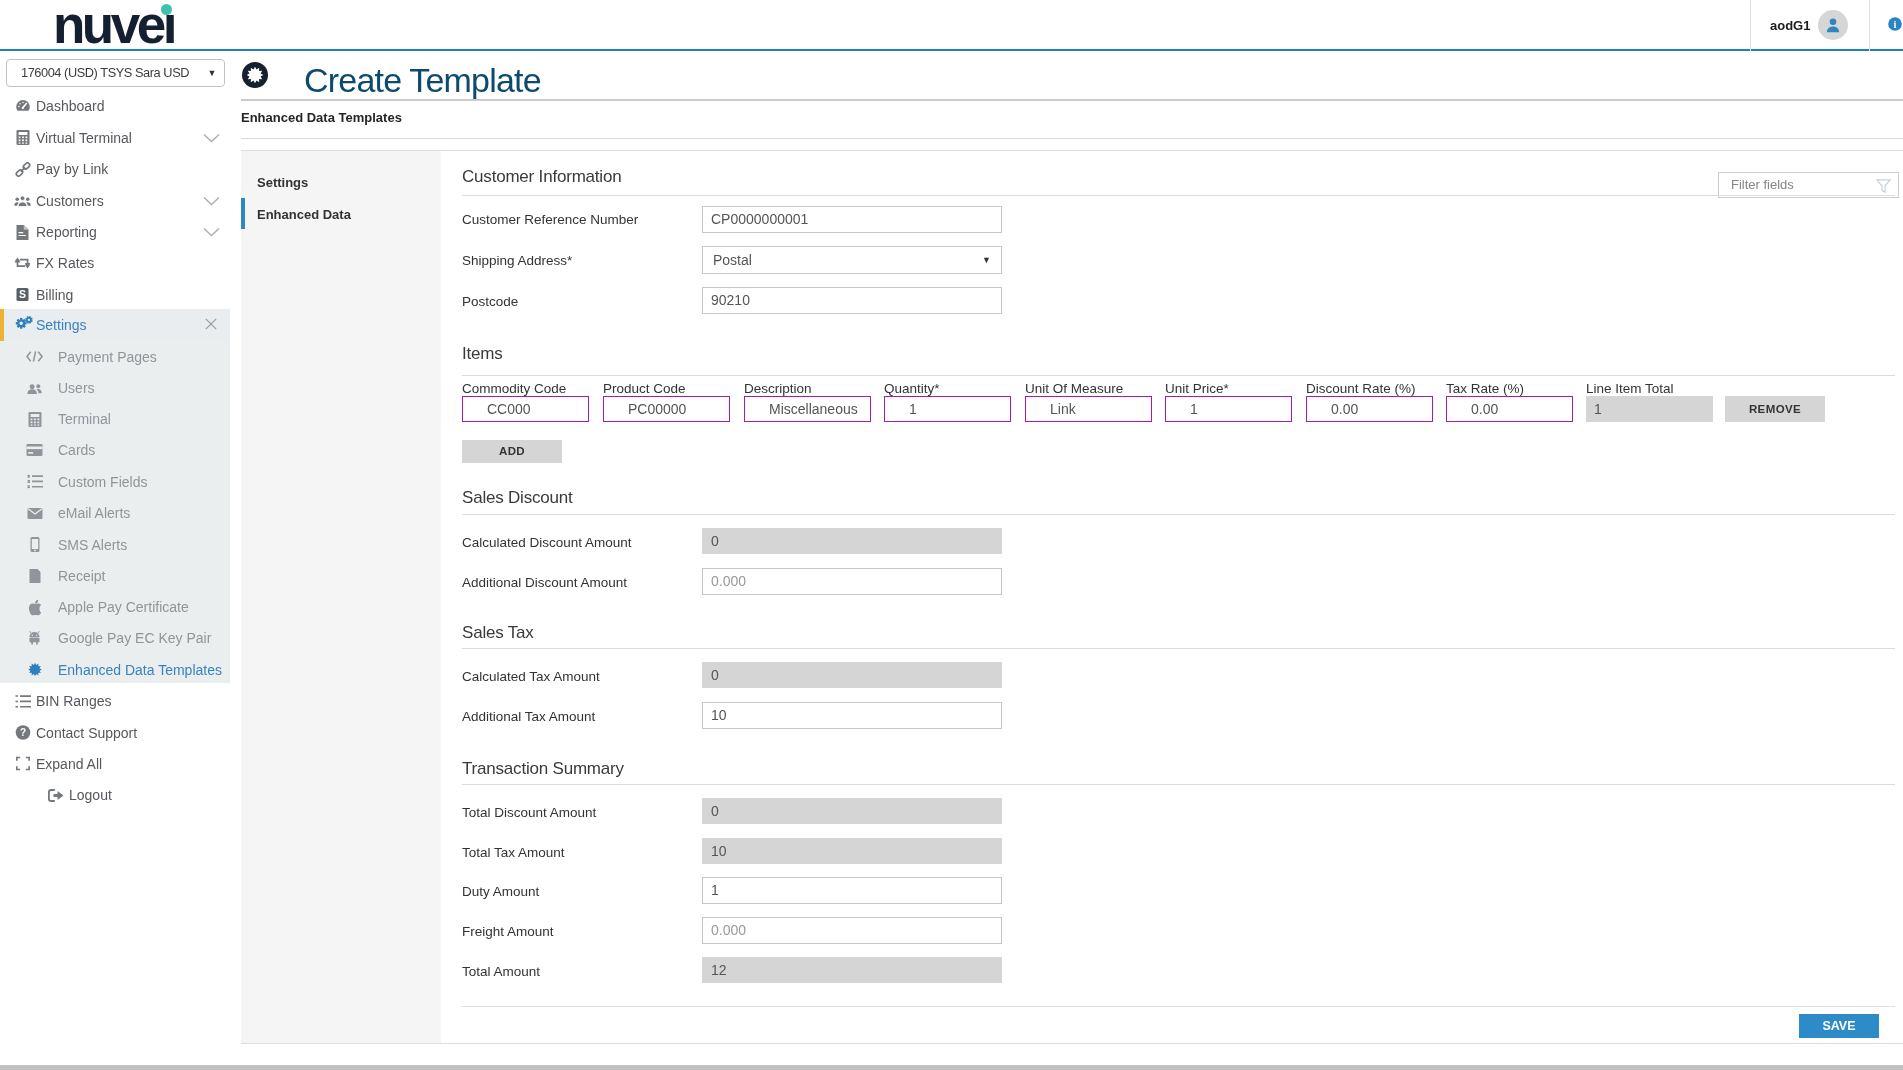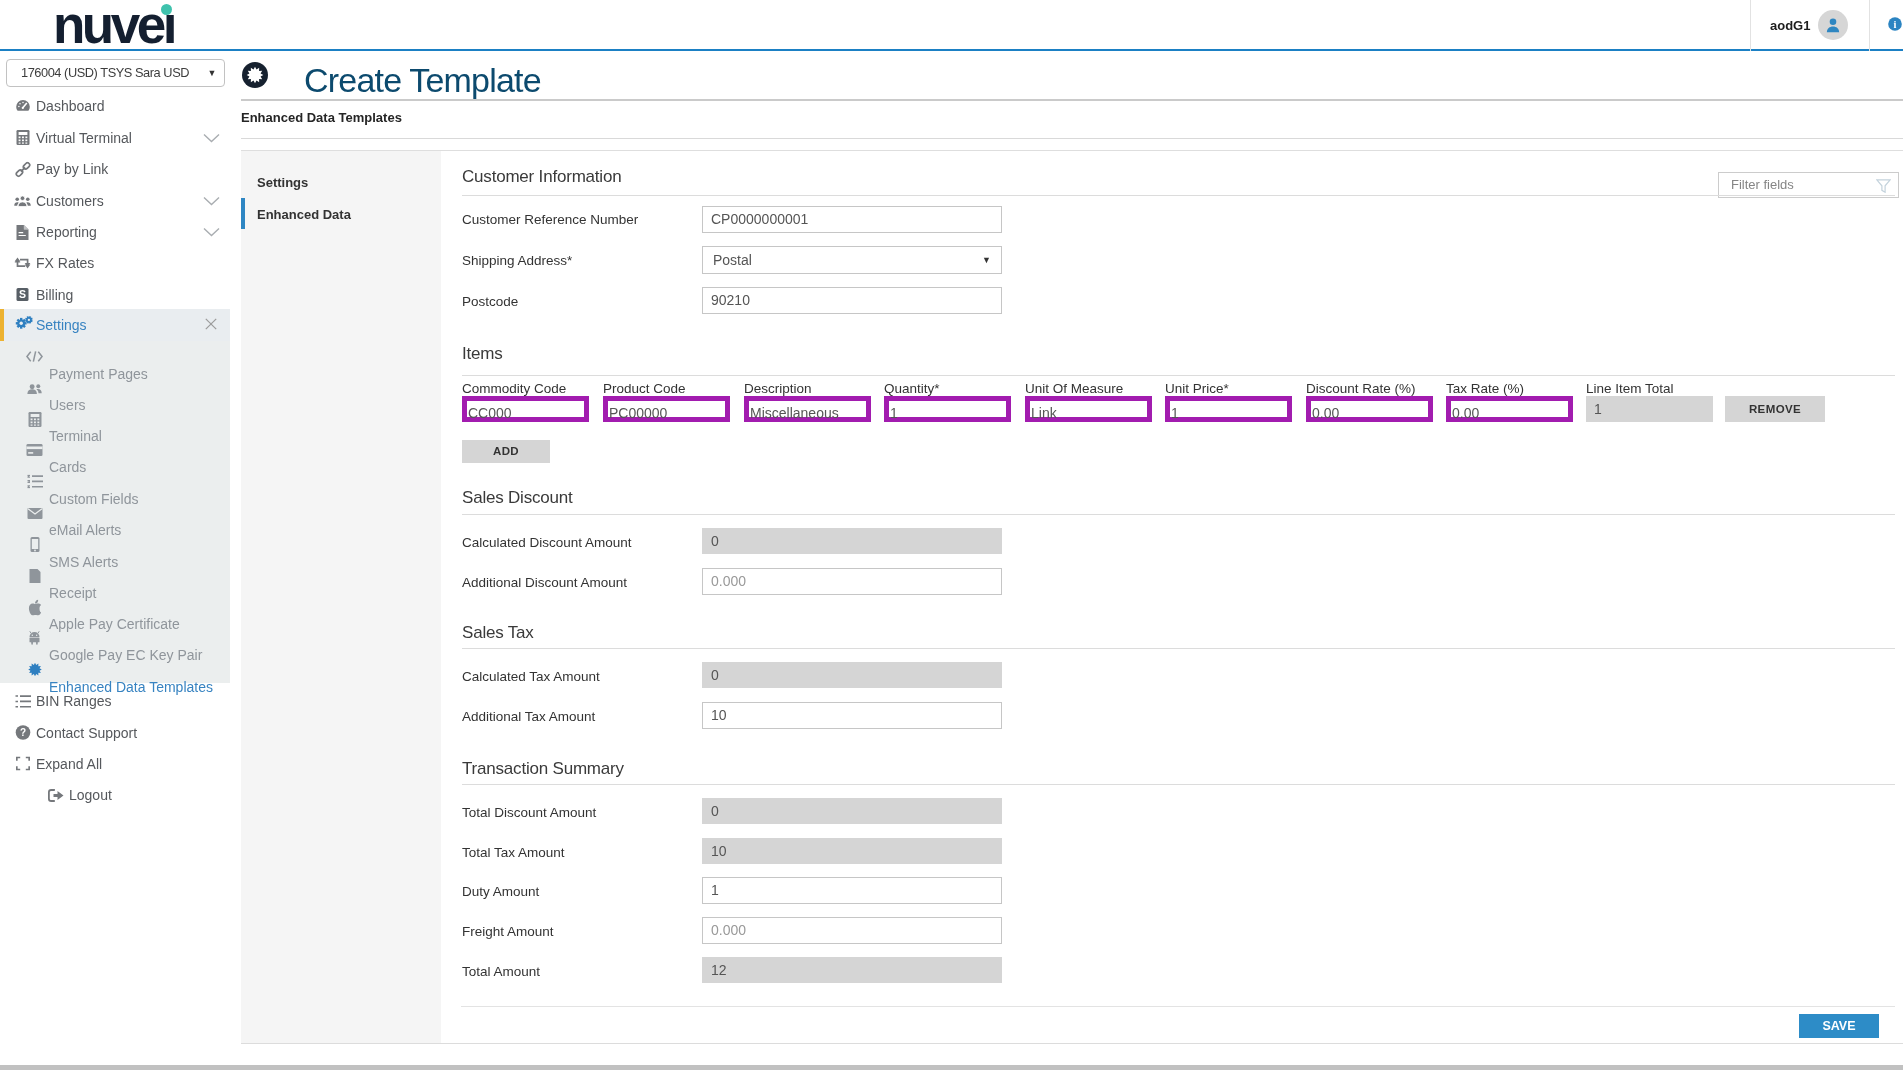--- a/index.html
+++ b/index.html
@@ -20,42 +20,42 @@
 #titleicon { position:absolute; left:242px; top:62px; }
 .hr2 { position:absolute; left:241px; top:99px; width:1662px; height:2px; background:#cacaca; }
 #bctext { position:absolute; left:241px; top:110px; font-size:13px; font-weight:700; color:#252525; }
 .hr3 { position:absolute; left:241px; top:150px; width:1662px; height:1px; background:#d9d9d9; }
 
 .nav-item { position:absolute; left:0; width:230px; height:32px; }
 .nav-item .ic { position:absolute; left:14px; top:50%; transform:translateY(-50%); width:17px; height:17px; display:flex; align-items:center; justify-content:center; }
 .nav-item .tx { position:absolute; left:36px; top:50%; transform:translateY(-50%); font-size:14px; color:#55585c; white-space:nowrap; }
 .nav-item .chev { position:absolute; left:203px; top:50%; transform:translateY(-50%); }
 .sub-item .ic { left:26px; }
-.sub-item .tx { left:49px; color:#8f959b;margin-top:17px; }
+.sub-item .tx { left:58px; color:#8f959b; }
 #settingsrow { position:absolute; left:0; top:309px; width:230px; height:32px; background:#e9edf0; border-left:4px solid #edb231; }
 #settingsrow .ic { position:absolute; left:10px; top:50%; transform:translateY(-50%); }
 #settingsrow .tx { position:absolute; left:32px; top:50%; transform:translateY(-50%); font-size:14px; color:#3783c1; }
 #settingsrow .closex { position:absolute; left:201px; top:50%; transform:translateY(-50%); }
 #submenu { position:absolute; left:0; top:341px; width:230px; height:342px; background:#ebeeee; }
 
 #tabpanel { position:absolute; left:241px; top:151px; width:200px; height:892px; background:#f5f5f5; }
 #tab1 { position:absolute; left:257px; top:175px; font-size:13px; font-weight:700; color:#333; }
 #tab2 { position:absolute; left:257px; top:207px; font-size:13px; font-weight:700; color:#333; }
 #tabbar { position:absolute; left:241px; top:198px; width:4px; height:31px; background:#2e86c3; }
 #botline1 { position:absolute; left:461px; top:1006px; width:1434px; height:1px; background:#e3e3e3; }
 #botline2 { position:absolute; left:241px; top:1043px; width:1662px; height:1px; background:#dcdcdc; }
 #scrollbar { position:absolute; left:0; top:1065px; width:1903px; height:5px; background:#c1c1c1; }
 
 .sechead { position:absolute; font-size:17px; letter-spacing:-0.2px; color:#3a3a3a; }
 .secline { position:absolute; height:1px; background:#dcdcdc; width:1433px; left:462px; }
 .flabel { position:absolute; left:462px; font-size:13.5px; color:#333; }
 .finput { position:absolute; left:702px; width:300px; height:27px; background:#fff; border:1px solid #c6c6c6; font-size:14px; color:#555; line-height:25px; padding-left:8px; }
 .fdis { position:absolute; left:702px; width:300px; height:26px; background:#d5d5d5; font-size:14px; color:#555; line-height:26px; padding-left:9px; }
 .clabel { position:absolute; font-size:13.5px; color:#333; white-space:nowrap; }
-.cinput { position:absolute; width:127px; height:26px; background:#fff; border:5px solid #a21caf; font-size:14px; color:#555; line-height:24px; padding-left:1px; top:396px; }
+.cinput { position:absolute; width:127px; height:26px; background:#fff; border:1px solid #a21caf; font-size:14px; color:#555; line-height:24px; padding-left:24px; top:396px; }
 .btn { position:absolute; background:#d5d5d5; color:#333; font-size:11.5px; font-weight:700; text-align:center; letter-spacing:0.4px; }
 #filterbox { position:absolute; left:1718px; top:172px; width:181px; height:26px; border:1px solid #ccc; background:#fff; font-size:13px; color:#858585; line-height:24px; padding-left:12px; }
 #savebtn { position:absolute; left:1799px; top:1014px; width:80px; height:24px; background:#2d8cc7; color:#fff; font-size:12.5px; font-weight:700; text-align:center; line-height:24px; }
 </style>
 </head>
 <body>
 <div id="canvas">
 
 <div id="header"></div>
 <div id="logo">nuveı</div>
@@ -453,21 +453,21 @@
 <div class="cinput" style="left:1025px;">Link</div>
 <div class="clabel" style="left:1165px; top:381px;">Unit Price*</div>
 <div class="cinput" style="left:1165px;">1</div>
 <div class="clabel" style="left:1306px; top:381px;">Discount Rate (%)</div>
 <div class="cinput" style="left:1306px;">0.00</div>
 <div class="clabel" style="left:1446px; top:381px;">Tax Rate (%)</div>
 <div class="cinput" style="left:1446px;">0.00</div>
 <div class="clabel" style="left:1586px; top:381px;">Line Item Total</div>
 <div class="cinput" style="left:1586px; background:#d5d5d5; border:none; height:26px; line-height:26px; padding-left:8px;">1</div>
 <div class="btn" style="left:1725px; top:396px; width:100px; height:26px; line-height:26px;">REMOVE</div>
-<div class="btn" style="left:462px; top:440px; width:88px; height:23px; line-height:23px;">ADD</div>
+<div class="btn" style="left:462px; top:440px; width:100px; height:23px; line-height:23px;">ADD</div>
 
 <div class="sechead" style="left:462px; top:488px;">Sales Discount</div>
 <div class="secline" style="top:514px;"></div>
 <div class="flabel" style="top:535px;">Calculated Discount Amount</div>
 <div class="fdis" style="top:528px;">0</div>
 <div class="flabel" style="top:575px;">Additional Discount Amount</div>
 <div class="finput" style="top:568px; color:#999;">0.000</div>
 
 <div class="sechead" style="left:462px; top:623px;">Sales Tax</div>
 <div class="secline" style="top:648px;"></div>

